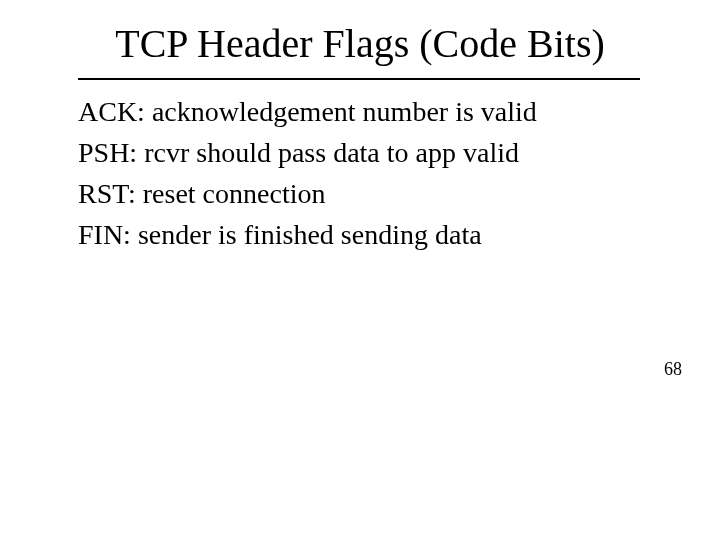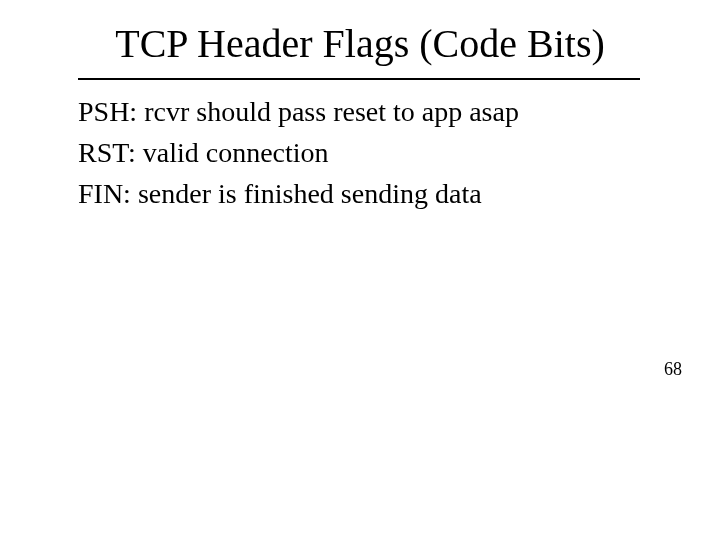--- a/index.html
+++ b/index.html
@@ -62,24 +62,27 @@
 </head>
 <body>
 
 <div class="slide">
 
   <div class="title">TCP Header Flags (Code Bits)</div>
   <div class="title-rule"></div>
 
   <div class="body">
     <p class="item">
-      <span class="flag-name">PSH:</span><span> rcvr should pass reset to app asap</span>
+      <span class="flag-name">ACK:</span><span> acknowledgement number is valid</span>
     </p>
     <p class="item">
-      <span class="flag-name">RST:</span><span> valid connection</span>
+      <span class="flag-name">PSH:</span><span> rcvr should pass data to app valid</span>
+    </p>
+    <p class="item">
+      <span class="flag-name">RST:</span><span> reset connection</span>
     </p>
     <p class="item">
       <span class="flag-name">FIN:</span><span> sender is finished sending data</span>
     </p>
   </div>
 
   <div class="page-number">68</div>
 
 </div>
 

